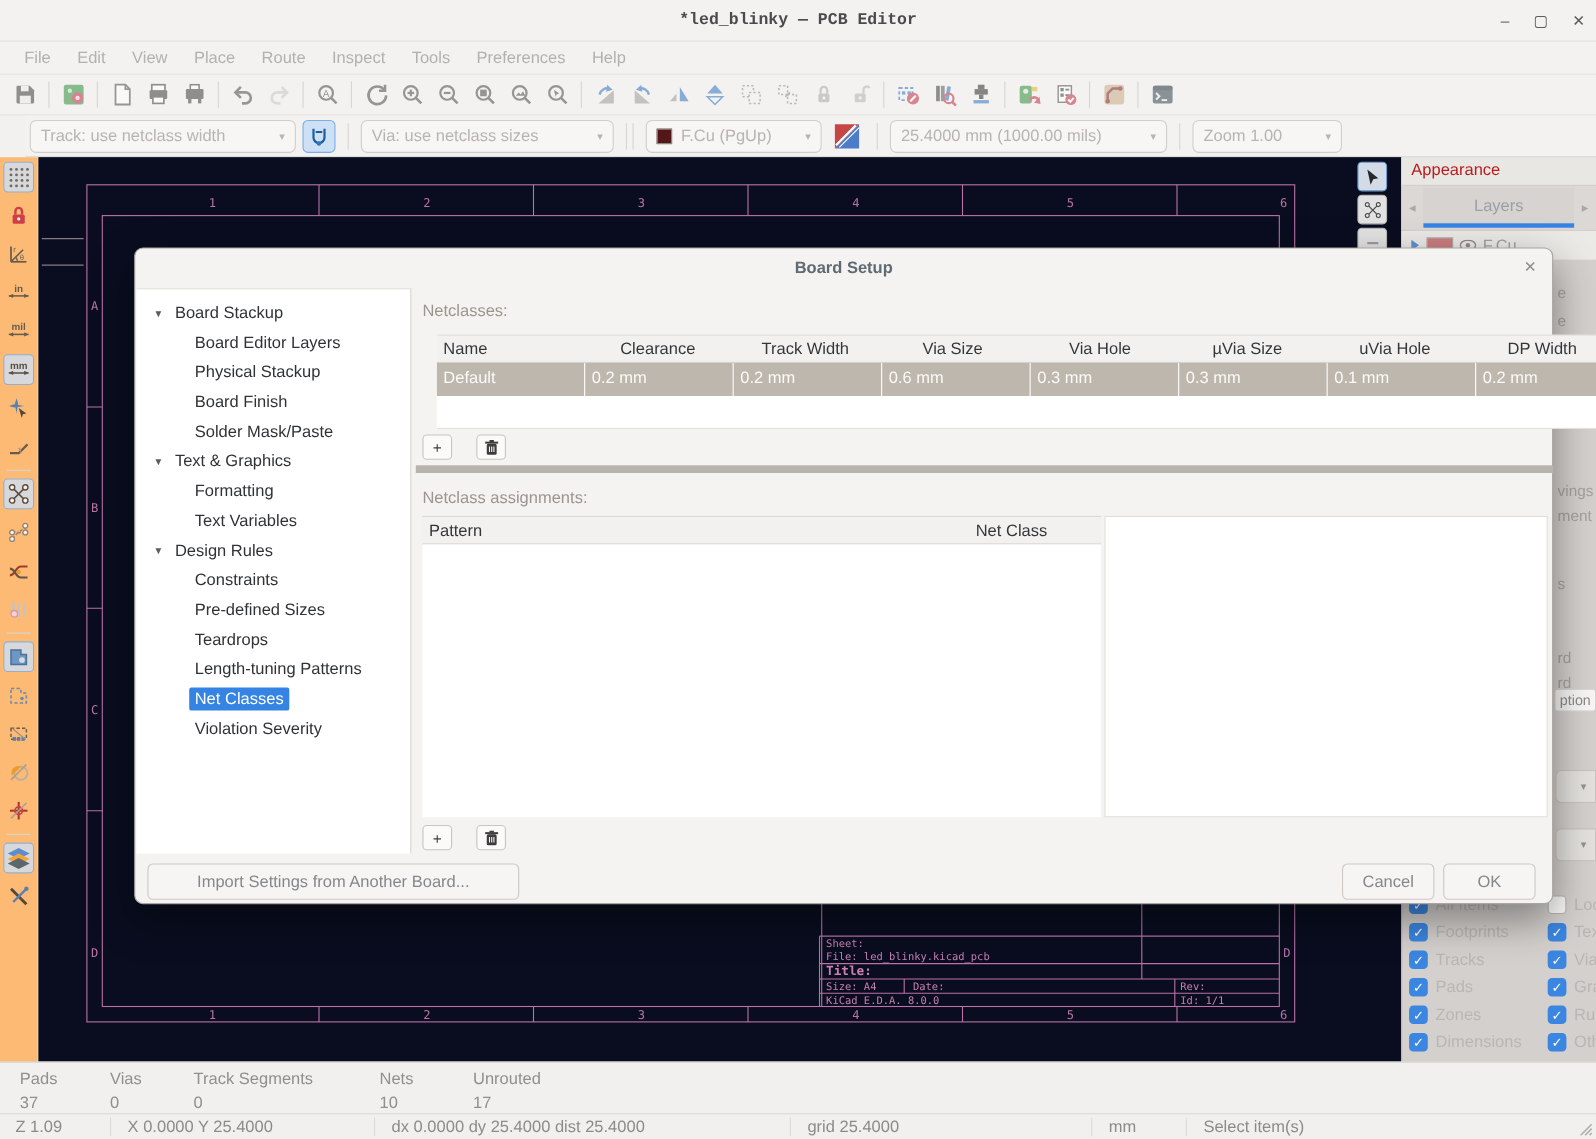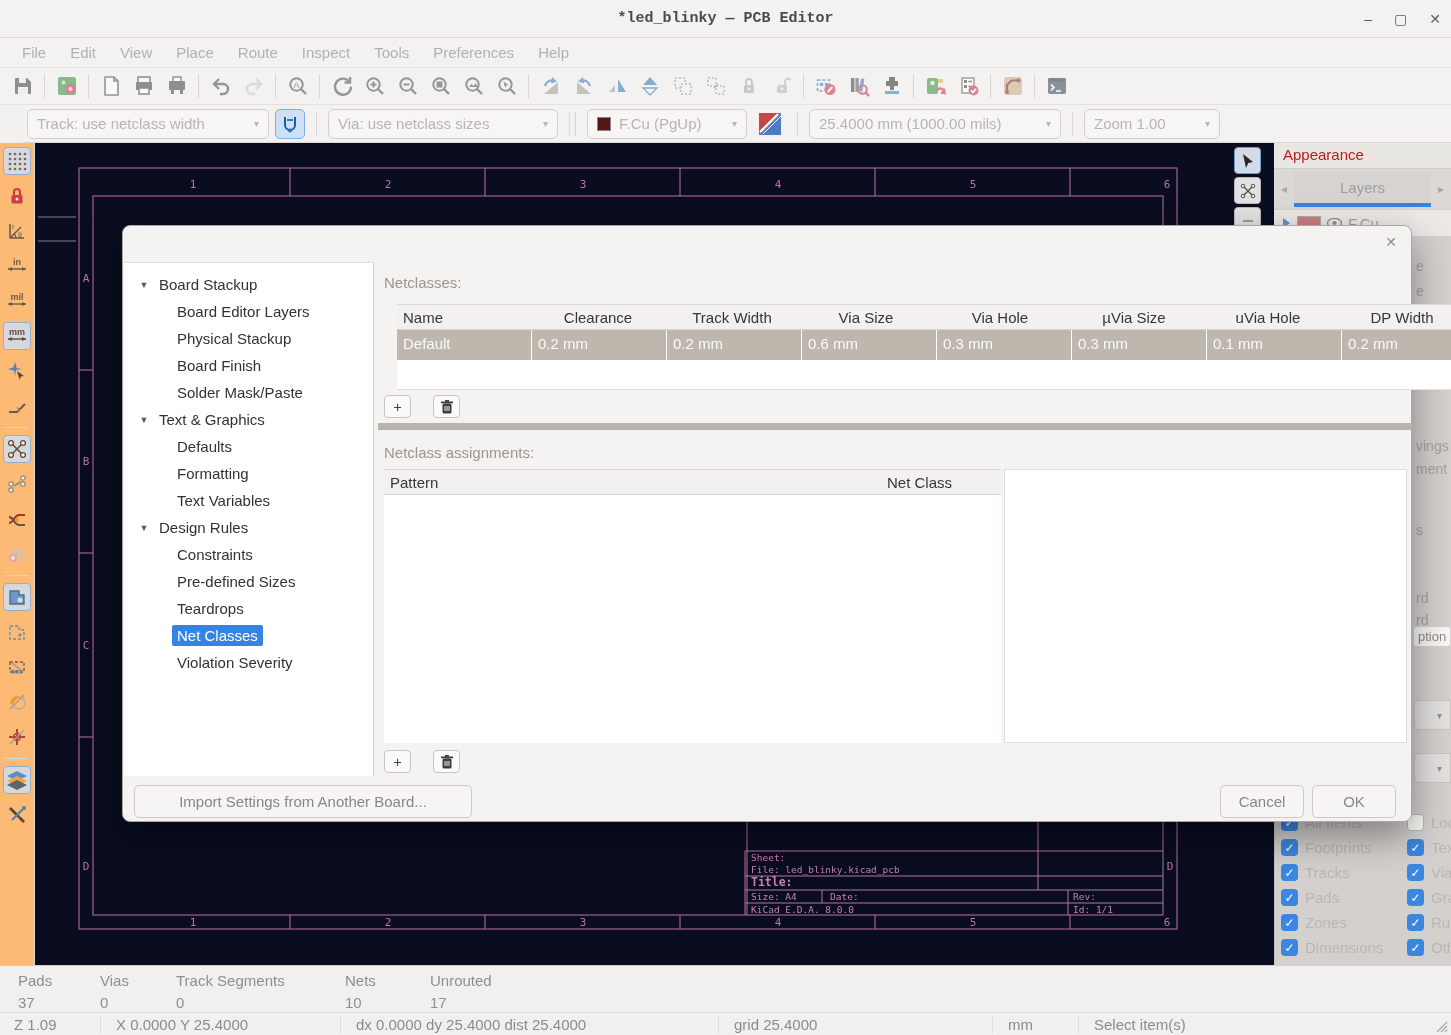--- a/index.html
+++ b/index.html
@@ -735,20 +735,21 @@
 <div class="filter-row" style="left:1281px;top:939px">
     <span class="cb">✓</span>
     <span class="cb-label">Dimensions</span>
   </div>
 <div class="filter-row" style="left:1407px;top:939px">
     <span class="cb">✓</span>
     <span class="cb-label">Other</span>
   </div>
 
 <div class="abs dialog">
+  <div class="dlg-title">Board Setup</div>
   <span class="dlg-close">✕</span>
 
   <div class="tree">
     <div class="tree-row">
         <span class="tree-arrow">▼</span>
         <span class="tree-label">Board Stackup</span>
       </div>
     <div class="tree-row">
         <span class="tree-pad"></span>
         <span class="tree-label">Board Editor Layers</span>
@@ -764,24 +765,20 @@
     <div class="tree-row">
         <span class="tree-pad"></span>
         <span class="tree-label">Solder Mask/Paste</span>
       </div>
     <div class="tree-row">
         <span class="tree-arrow">▼</span>
         <span class="tree-label">Text &amp; Graphics</span>
       </div>
     <div class="tree-row">
         <span class="tree-pad"></span>
-        <span class="tree-label">Defaults</span>
-      </div>
-    <div class="tree-row">
-        <span class="tree-pad"></span>
         <span class="tree-label">Formatting</span>
       </div>
     <div class="tree-row">
         <span class="tree-pad"></span>
         <span class="tree-label">Text Variables</span>
       </div>
     <div class="tree-row">
         <span class="tree-arrow">▼</span>
         <span class="tree-label">Design Rules</span>
       </div>
@@ -789,20 +786,24 @@
         <span class="tree-pad"></span>
         <span class="tree-label">Constraints</span>
       </div>
     <div class="tree-row">
         <span class="tree-pad"></span>
         <span class="tree-label">Pre-defined Sizes</span>
       </div>
     <div class="tree-row">
         <span class="tree-pad"></span>
         <span class="tree-label">Teardrops</span>
+      </div>
+    <div class="tree-row">
+        <span class="tree-pad"></span>
+        <span class="tree-label">Length-tuning Patterns</span>
       </div>
     <div class="tree-row">
         <span class="tree-pad"></span>
         <span class="tree-label sel">Net Classes</span>
       </div>
     <div class="tree-row">
         <span class="tree-pad"></span>
         <span class="tree-label">Violation Severity</span>
       </div>
   </div>

